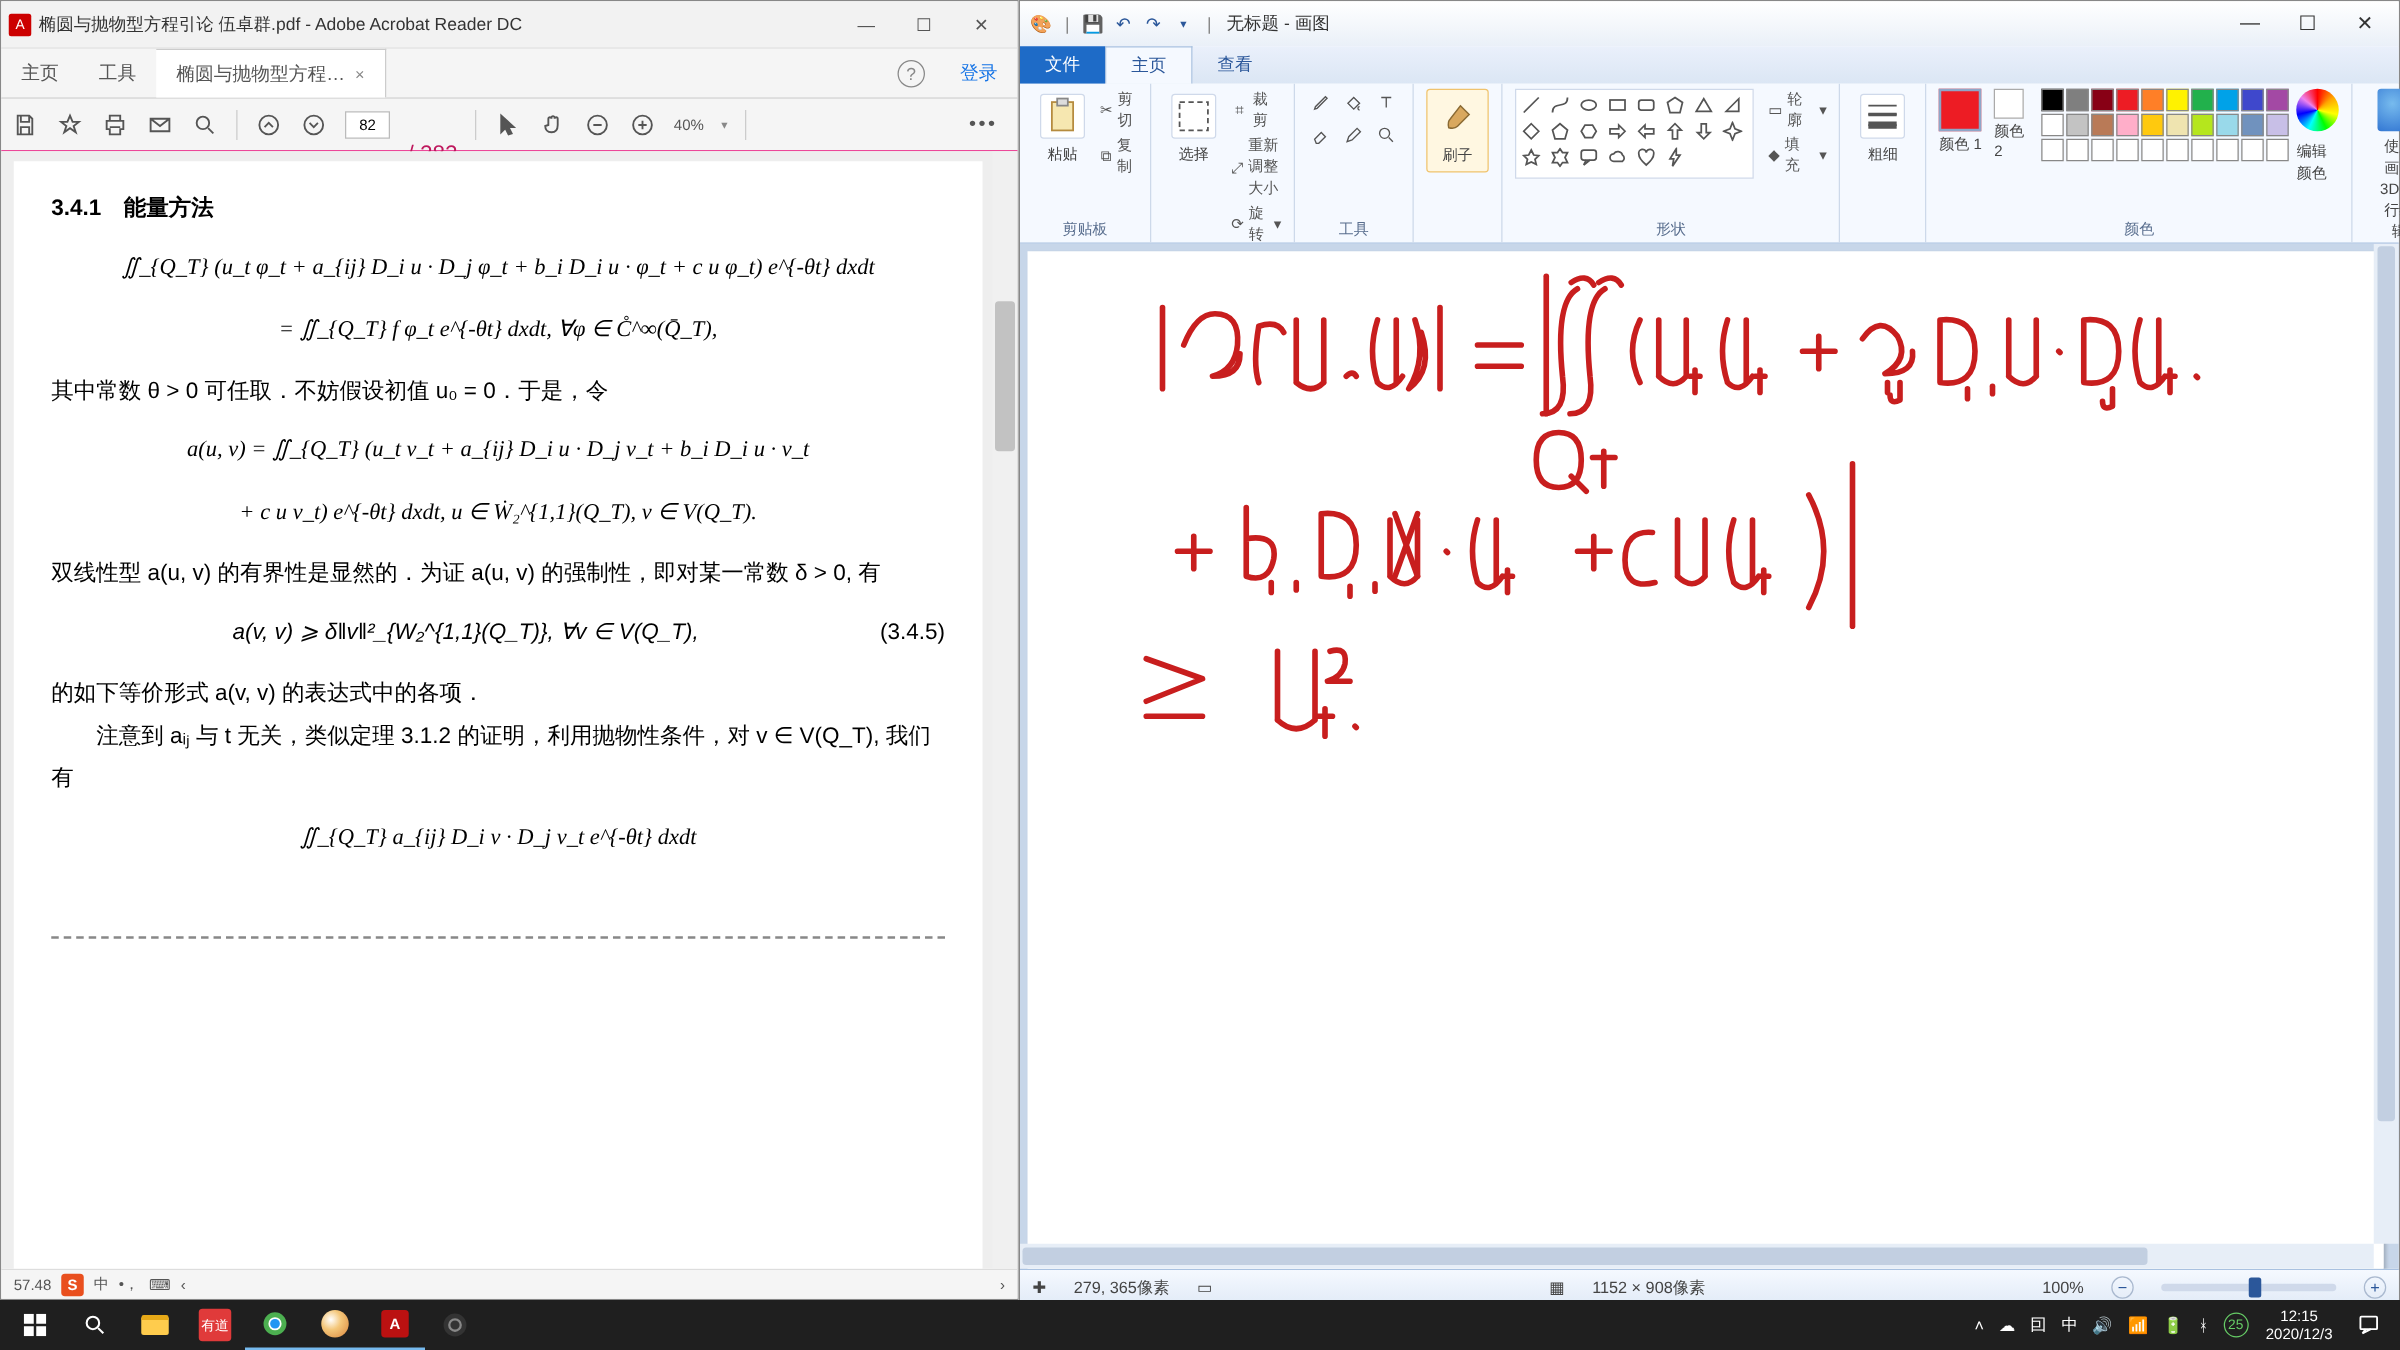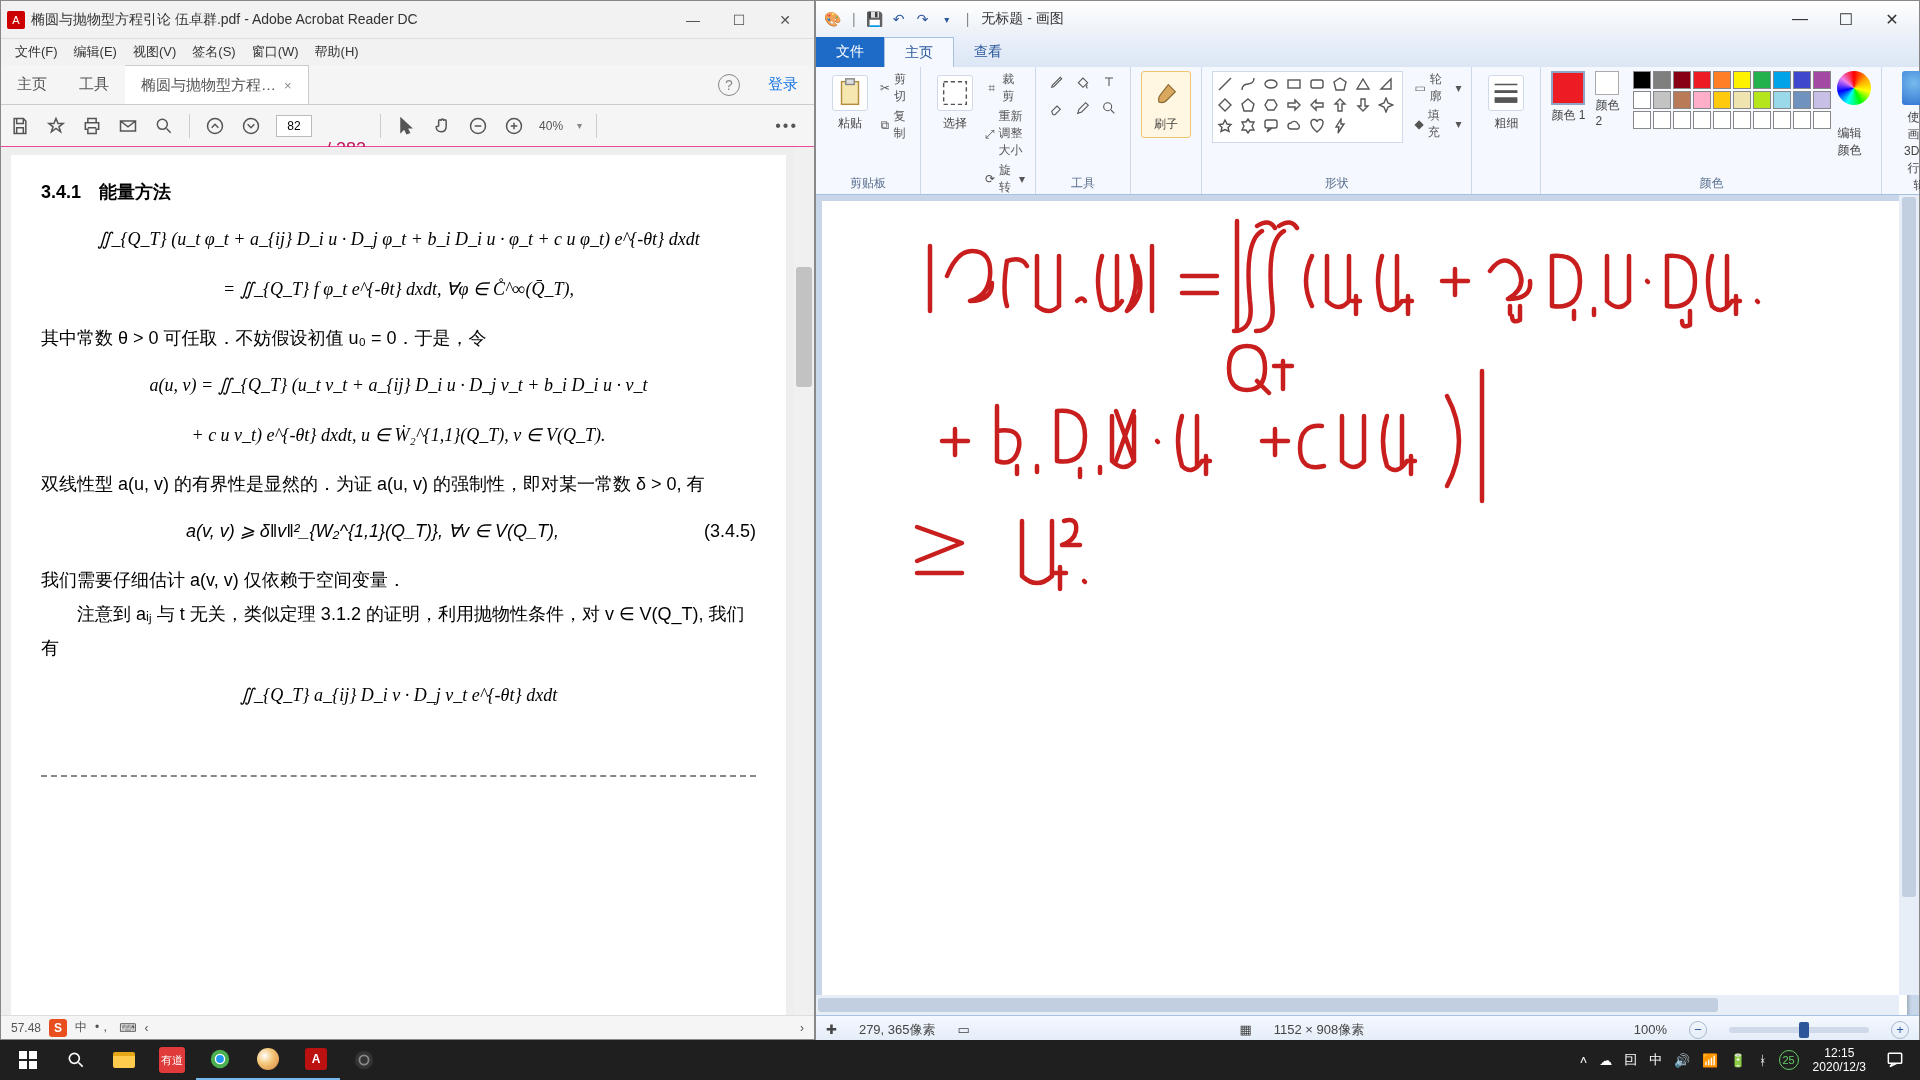--- a/index.html
+++ b/index.html
@@ -95,21 +95,21 @@
 .shape-side span{display:flex;align-items:center;gap:4px;color:#555;}
 
 
 .color-current { display:flex; gap:10px; align-items:flex-start; }
 .color-box1,.color-box2 { display:flex; flex-direction:column; align-items:center; gap:2px; }
 .color-box1 .sw { width:34px; height:34px; border:2px solid #8fa5c7; }
 .color-box2 .sw { width:24px; height:24px; border:1px solid #aaa; }
 .palette { display:grid; grid-template-columns:repeat(10,18px); grid-auto-rows:18px; gap:2px; margin-left:8px;}
 .palette div { border:1px solid #888; }
 
-.edit-colors { display:flex; flex-direction:column; align-items:center; gap:20px; }
+.edit-colors { display:flex; flex-direction:column; align-items:center; gap:8px; }
 .edit-colors .wheel { width:34px; height:34px; border-radius:50%; background:conic-gradient(red,orange,yellow,lime,cyan,blue,violet,red); }
 
 .paint3d { display:flex; flex-direction:column; align-items:center; gap:4px; padding:0 10px;}
 .paint3d .ic3d{width:34px;height:34px;border-radius:3px;background:radial-gradient(circle at 35% 35%,#7be,#26c);}
 
 
 .canvas-area { flex:1; background:#c7d6e9; position:relative; overflow:hidden; }
 .canvas-page { position:absolute; left:6px; top:6px; width:1085px; height:830px; background:#fff; box-shadow:2px 2px 3px rgba(0,0,0,0.2); }
 .canvas-scroll-h{position:absolute;left:0;right:20px;bottom:0;height:20px;background:#e7eef7;}
 .canvas-scroll-h .th{position:absolute;left:2px;top:3px;height:14px;width:900px;background:#c2cfe1;border-radius:3px;}
@@ -143,28 +143,20 @@
 
   <div class="adobe-title">
     <div class="pdf-ico">A</div>
     <span>椭圆与抛物型方程引论 伍卓群.pdf - Adobe Acrobat Reader DC</span>
     <div class="spacer"></div>
     <div class="winbtn">—</div>
     <div class="winbtn">☐</div>
     <div class="winbtn close">✕</div>
   </div>
 
-  <div class="adobe-menu">
-    <span>文件(F)</span>
-    <span>编辑(E)</span>
-    <span>视图(V)</span>
-    <span>签名(S)</span>
-    <span>窗口(W)</span>
-    <span>帮助(H)</span>
-  </div>
 
   <div class="adobe-tabs">
     <div class="tab">主页</div>
     <div class="tab">工具</div>
     <div class="tab doc">
       <span>椭圆与抛物型方程…</span>
       <span class="x">×</span>
     </div>
     <div class="sp"></div>
     <div class="help-ico">?</div>
@@ -245,21 +237,21 @@
   <div class="doc-area">
     <div class="doc-page">
       <h3>3.4.1　能量方法</h3>
       <div class="math">∬_{Q_T} (u_t φ_t + a_{ij} D_i u · D_j φ_t + b_i D_i u · φ_t + c u φ_t) e^{-θt} dxdt</div>
       <div class="math">= ∬_{Q_T} f φ_t e^{-θt} dxdt,    ∀φ ∈ C̊^∞(Q̄_T),</div>
       <p style="text-indent:0">其中常数 θ &gt; 0 可任取．不妨假设初值 u₀ = 0．于是，令</p>
       <div class="math">a(u, v) = ∬_{Q_T} (u_t v_t + a_{ij} D_i u · D_j v_t + b_i D_i u · v_t</div>
       <div class="math">+ c u v_t) e^{-θt} dxdt,    u ∈ Ẇ₂^{1,1}(Q_T), v ∈ V(Q_T).</div>
       <p style="text-indent:0">双线性型 a(u, v) 的有界性是显然的．为证 a(u, v) 的强制性，即对某一常数 δ &gt; 0, 有</p>
       <div class="math"><span>a(v, v) ⩾ δ‖v‖²_{W₂^{1,1}(Q_T)},    ∀v ∈ V(Q_T),</span><span class="eqnum">(3.4.5)</span></div>
-      <p style="text-indent:0">我们需要仔细估计 a(v, v) 仅依赖于空间变量．</p>
+      <p style="text-indent:0">的如下等价形式 a(v, v) 的表达式中的各项．</p>
       <p>注意到 aᵢⱼ 与 t 无关，类似定理 3.1.2 的证明，利用抛物性条件，对 v ∈ V(Q_T), 我们有</p>
       <div class="math">∬_{Q_T} a_{ij} D_i v · D_j v_t e^{-θt} dxdt</div>
       <hr class="dashed">
     </div>
     <div class="doc-scroll">
         <div class="thumb"></div>
       </div>
   </div>
 
   <div class="adobe-status">

